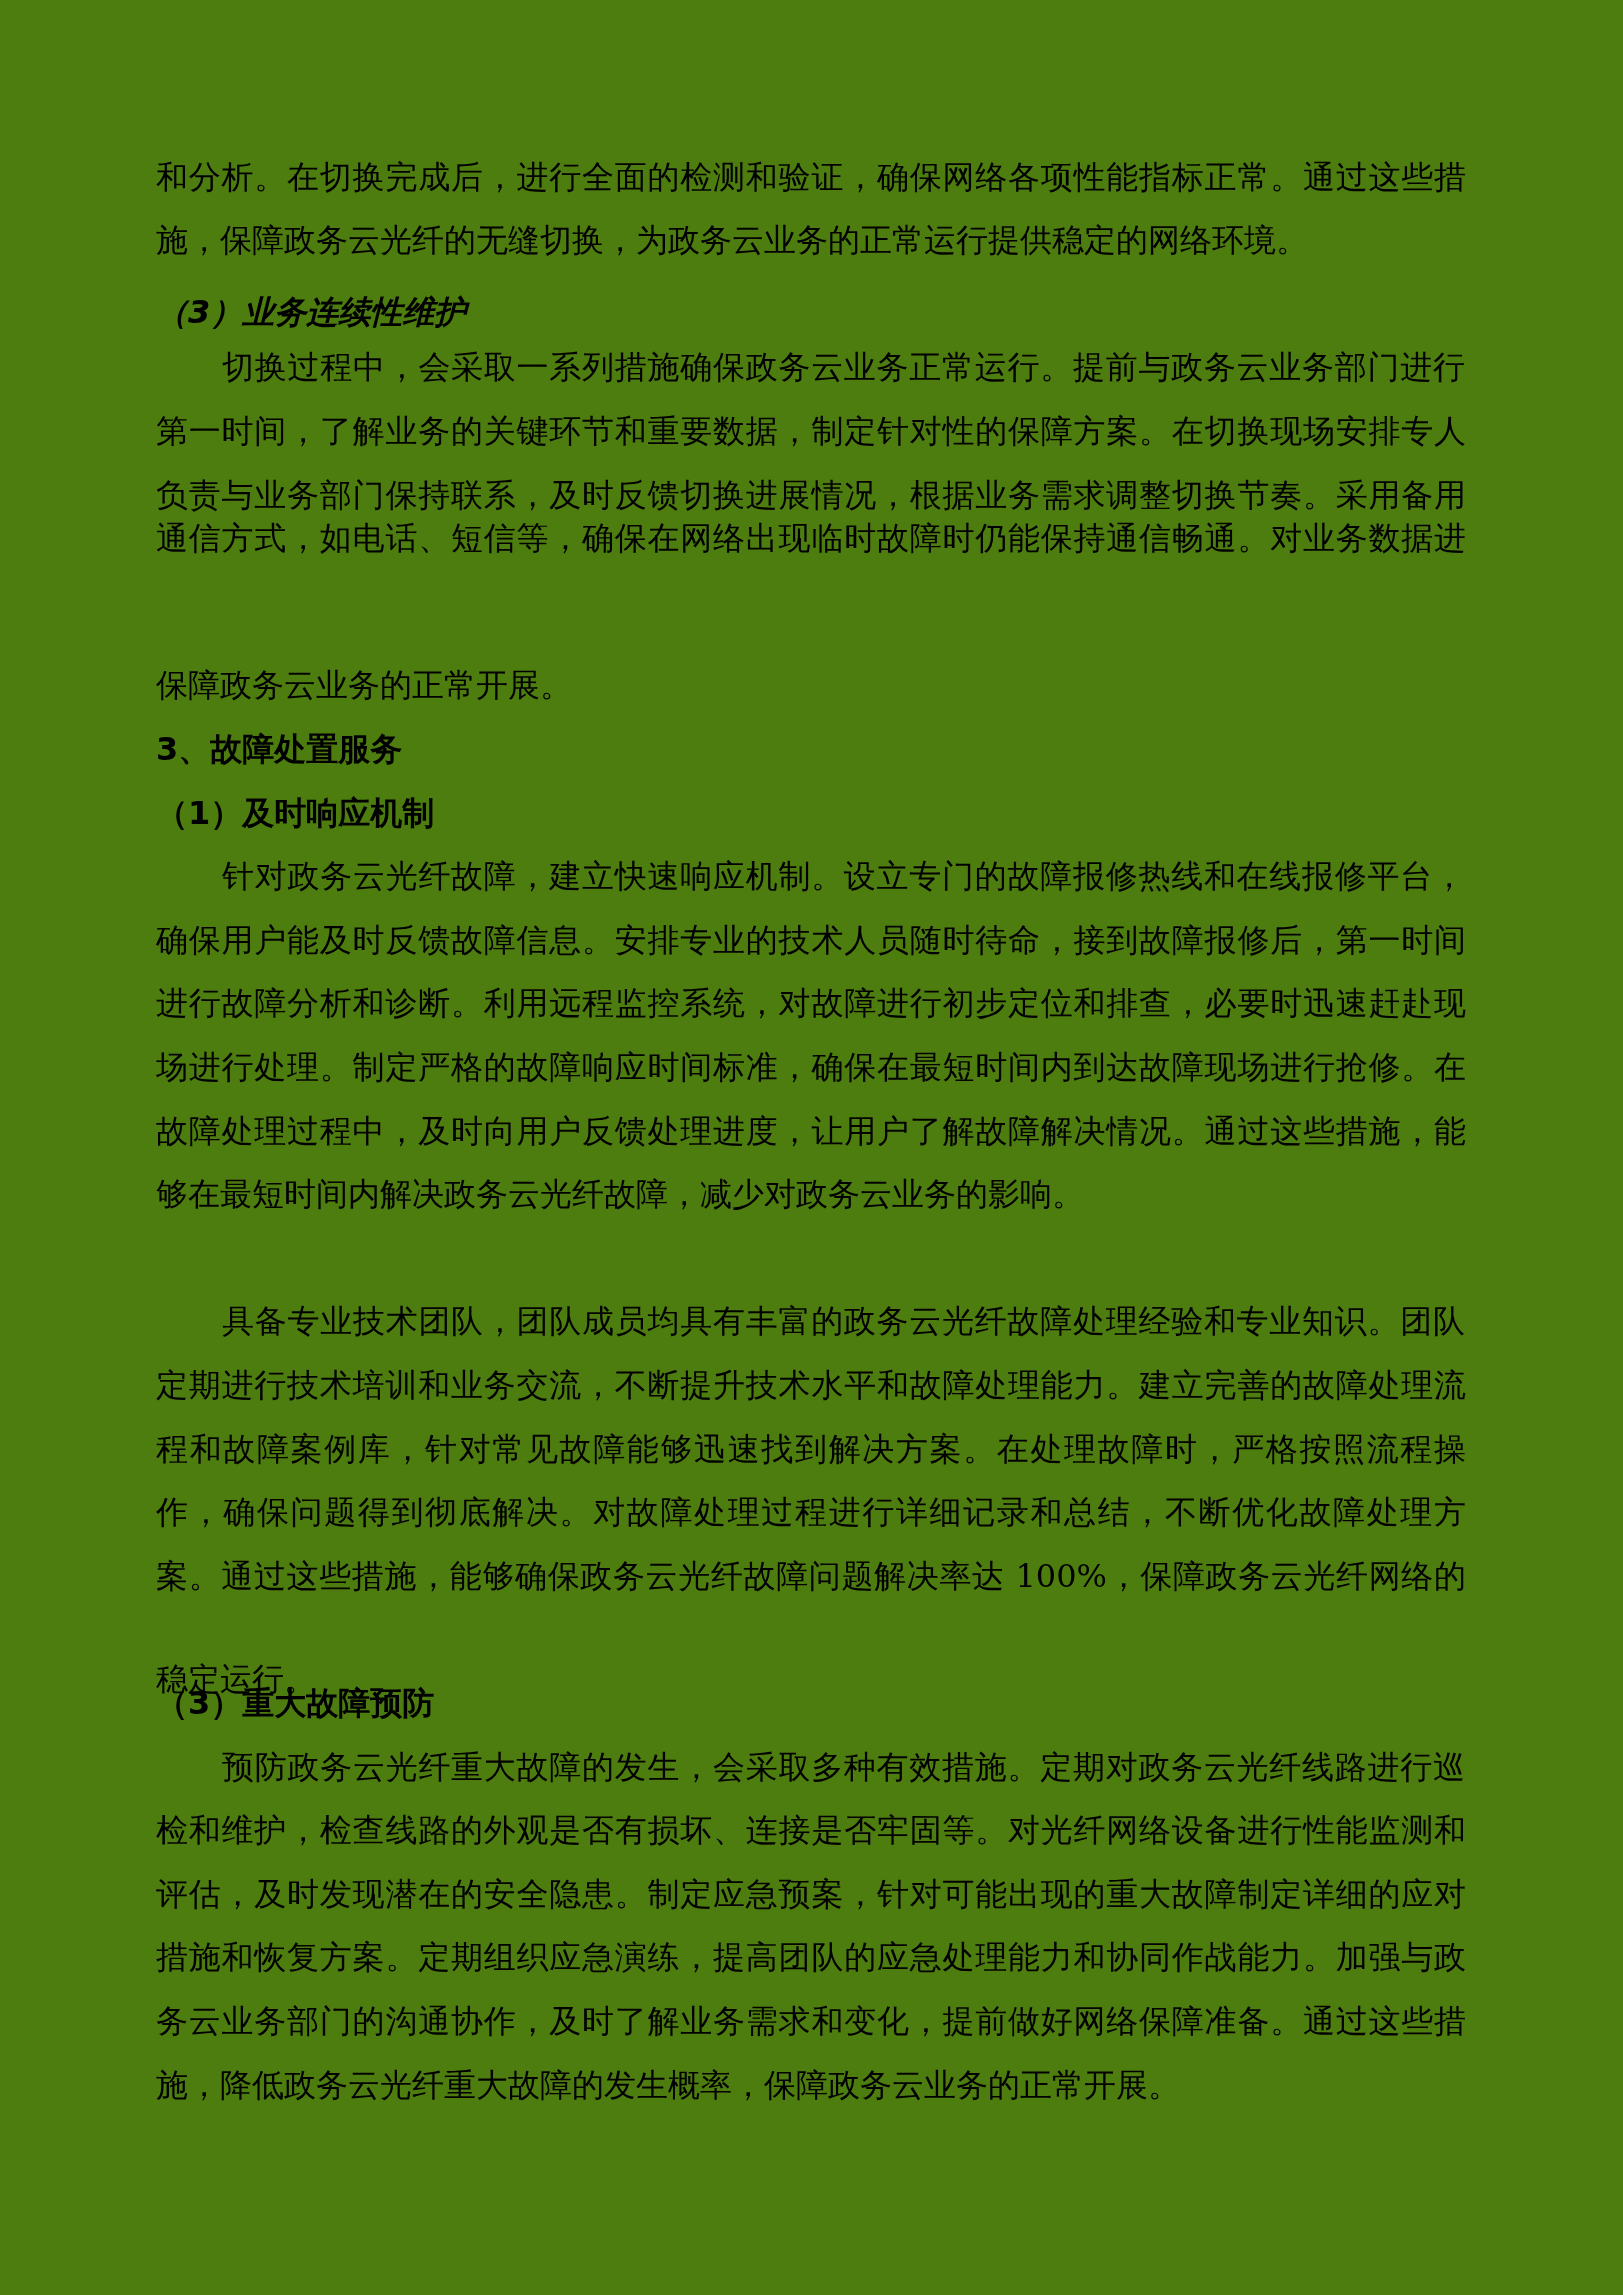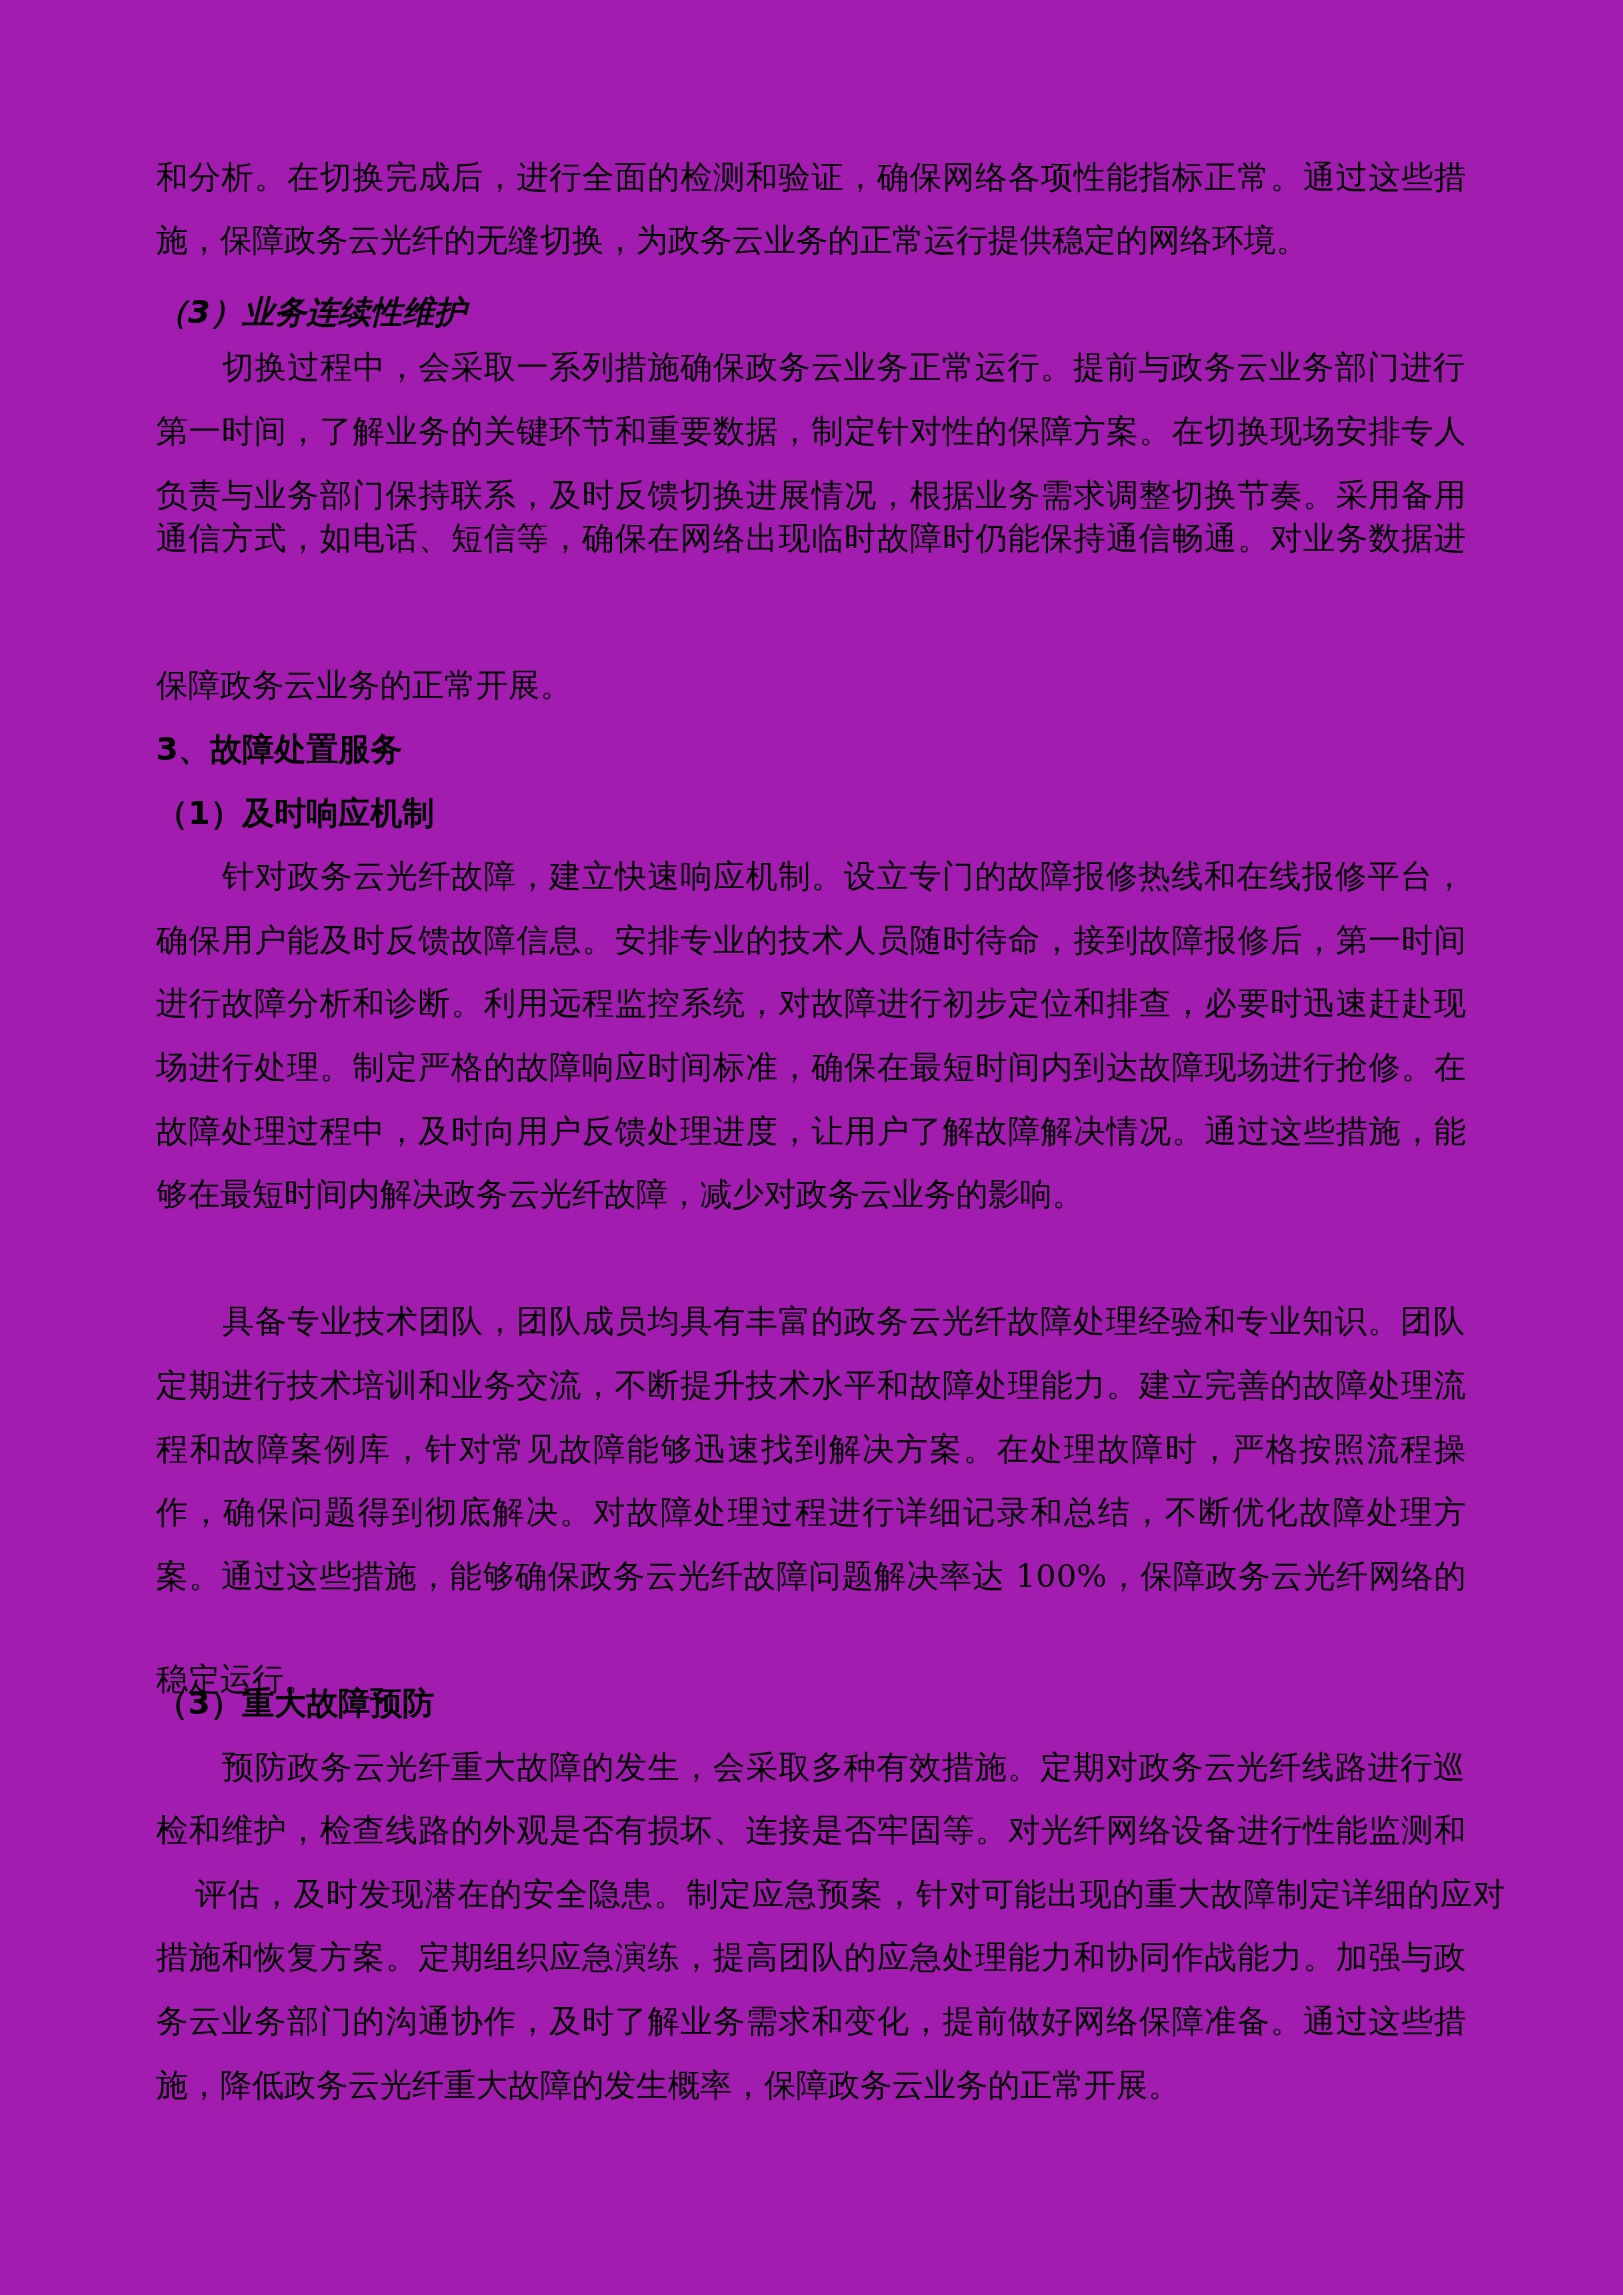--- a/index.html
+++ b/index.html
@@ -13,21 +13,21 @@
     position: relative;
     overflow: hidden;
     font-family: "DejaVu Serif", "Liberation Serif", serif;
     color: #000000;
   }
   .page {
     position: absolute;
     left: 0; top: 0;
     width: 1623px;
     height: 2295px;
-    background: #a21caf;
+    background: #4d7c0f;
   }
   .line {
     position: absolute;
     left: 156px;
     width: 1310px;
     height: 39px;
     font-size: 32px;
     line-height: 39px;
     white-space: nowrap;
     text-align: justify;
@@ -86,19 +86,19 @@
   <div class="line" style="top:1366px;">定期进行技术培训和业务交流，不断提升技术水平和故障处理能力。建立完善的故障处理流</div>
   <div class="line" style="top:1430px;">程和故障案例库，针对常见故障能够迅速找到解决方案。在处理故障时，严格按照流程操</div>
   <div class="line" style="top:1493px;">作，确保问题得到彻底解决。对故障处理过程进行详细记录和总结，不断优化故障处理方</div>
   <div class="line" style="top:1557px;">案。通过这些措施，能够确保政务云光纤故障问题解决率达 100%，保障政务云光纤网络的</div>
   <div class="line last" style="top:1620px;margin-top:40px;">稳定运行。</div>
 
   <div class="line h-sub" style="top:1684px;">（3）重大故障预防</div>
 
   <div class="line indent" style="top:1748px;">预防政务云光纤重大故障的发生，会采取多种有效措施。定期对政务云光纤线路进行巡</div>
   <div class="line" style="top:1811px;">检和维护，检查线路的外观是否有损坏、连接是否牢固等。对光纤网络设备进行性能监测和</div>
-  <div class="line" style="top:1875px;margin-left:39px;">评估，及时发现潜在的安全隐患。制定应急预案，针对可能出现的重大故障制定详细的应对</div>
+  <div class="line" style="top:1875px;">评估，及时发现潜在的安全隐患。制定应急预案，针对可能出现的重大故障制定详细的应对</div>
   <div class="line" style="top:1938px;">措施和恢复方案。定期组织应急演练，提高团队的应急处理能力和协同作战能力。加强与政</div>
   <div class="line" style="top:2002px;">务云业务部门的沟通协作，及时了解业务需求和变化，提前做好网络保障准备。通过这些措</div>
   <div class="line last" style="top:2066px;">施，降低政务云光纤重大故障的发生概率，保障政务云业务的正常开展。</div>
 
 </div>
 
 
 </body></html>

